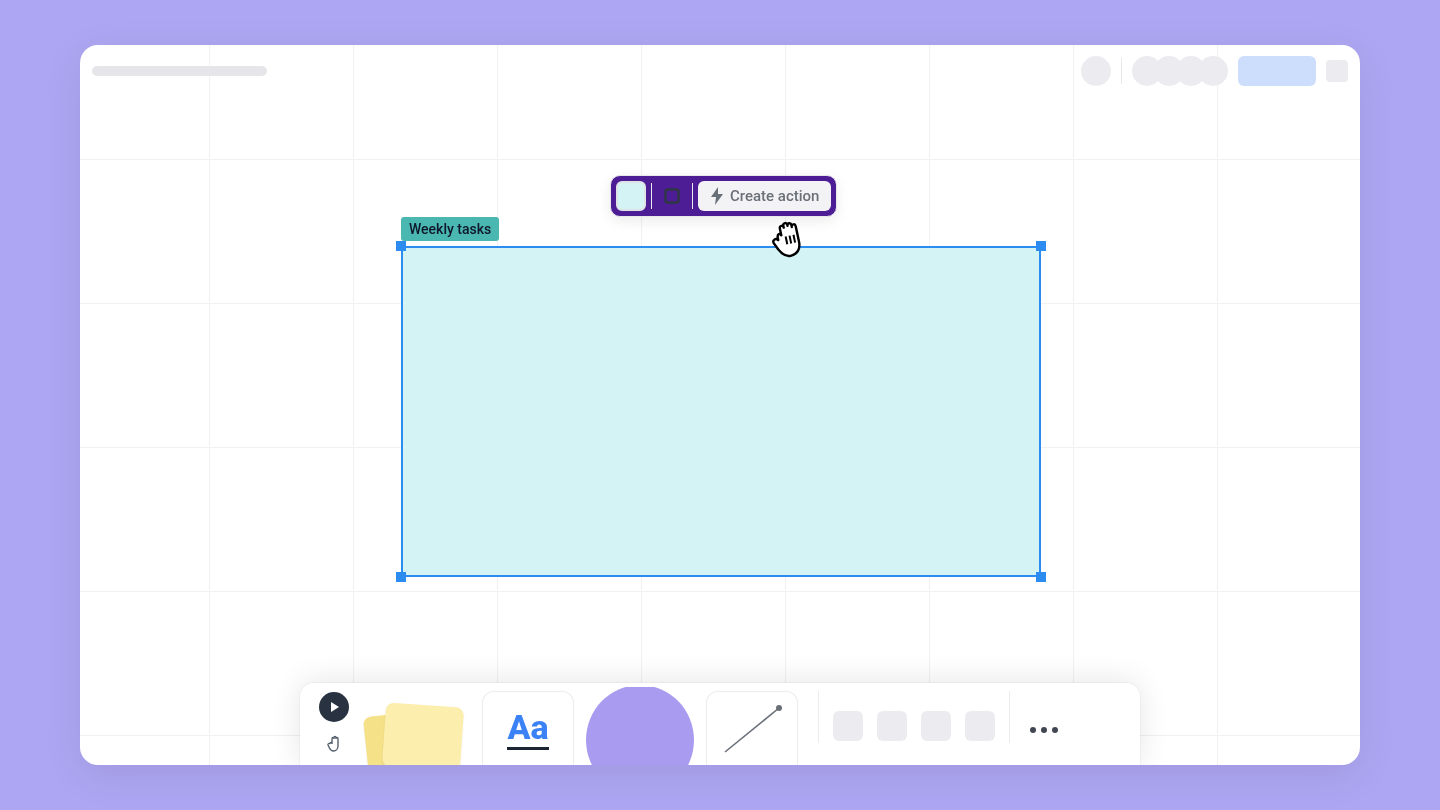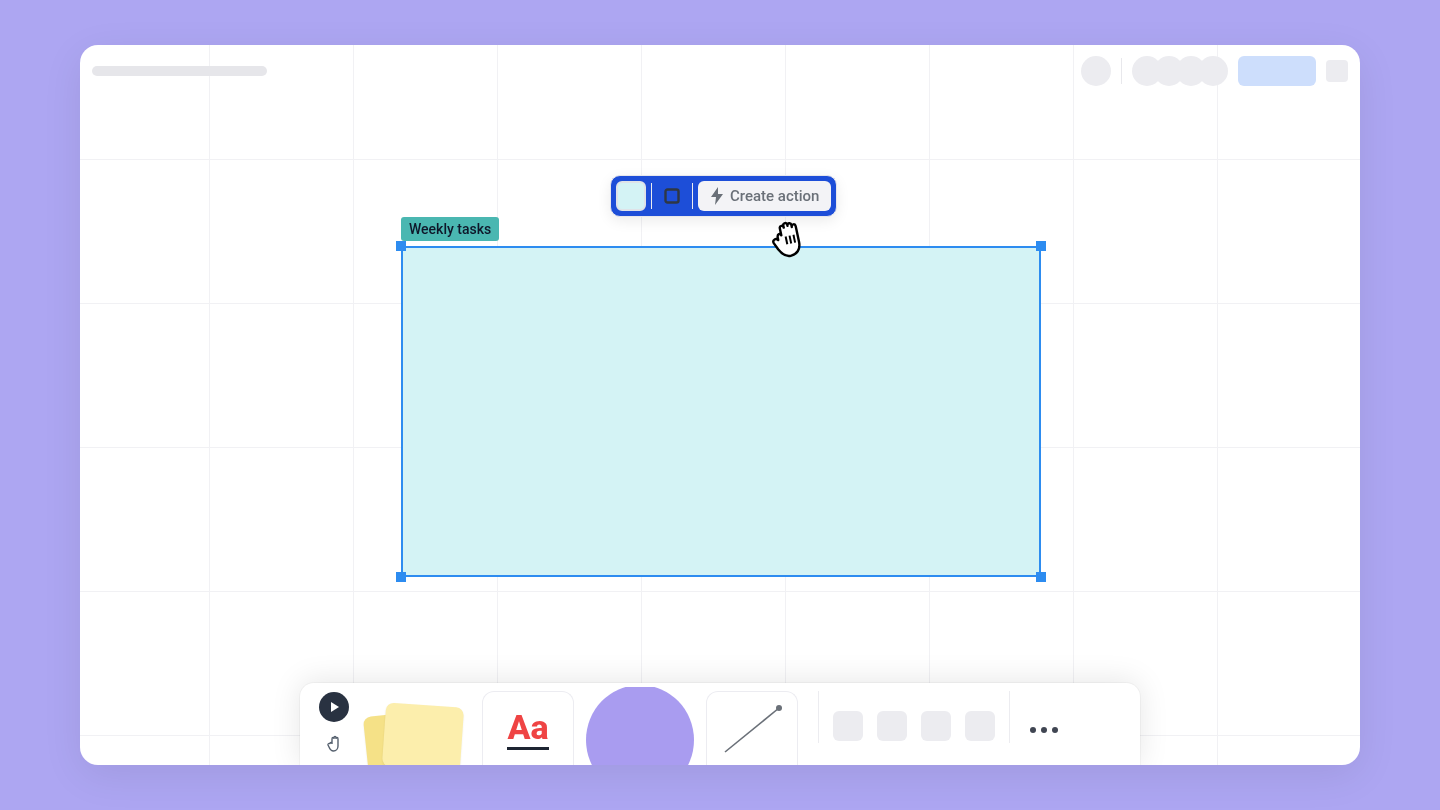--- a/index.html
+++ b/index.html
@@ -61,21 +61,21 @@
       font-weight: 500;
       padding: 4px 8px;
       border-radius: 3px;
     }
 
     
     .ctx-toolbar {
       position: absolute;
       left: 530px; top: 130px;
       display: flex; align-items: center;
-      background: #1d4ed8;
+      background: #4c1d95;
       border: 1px solid #e7e7ec;
       border-radius: 10px;
       box-shadow: 0 4px 14px rgba(0,0,0,0.08);
       padding: 5px;
       gap: 5px;
     }
     .swatch {
       width: 30px; height: 30px;
       border: 2px solid #dfe3e8; border-radius: 6px;
       background: #d4f3f5;
@@ -116,21 +116,21 @@
       position: relative;
       border-bottom: none;
     }
     .mode-col { width: 40px; height: 84px; display: flex; flex-direction: column; justify-content: center; gap: 6px; align-items:center; }
     .mode-btn { width: 30px; height: 30px; border-radius: 50%; background: #293241; display:flex;align-items:center;justify-content:center; }
     .hand-btn { width: 30px; height: 30px; display:flex;align-items:center;justify-content:center; color:#55606e; }
     .sticky-stack { position: relative; width: 110px; height: 76px; margin: 0 6px; }
     .sticky { position:absolute; width: 78px; height: 64px; border-radius: 8px; background:#f9e79a; box-shadow: 0 1px 2px rgba(0,0,0,0.08); }
     .sticky.s1 { left: 6px; top: 22px; transform: rotate(-6deg); background:#f5e187; }
     .sticky.s2 { left: 24px; top: 14px; transform: rotate(4deg); background:#fceeac; }
-    .aa { font-weight: 800; font-size: 34px; color:#ef4444; border-bottom: 3px solid #1e2532; line-height: 1; padding-bottom: 3px; }
+    .aa { font-weight: 800; font-size: 34px; color:#3b82f6; border-bottom: 3px solid #1e2532; line-height: 1; padding-bottom: 3px; }
     .circle { width: 108px; height: 80px; display:flex; align-items:flex-end; justify-content:center; margin: 0 6px; overflow:hidden; }
     .circle .c { width: 110px; height: 110px; border-radius: 50%; background:#a99cf0; transform: translateY(28px); }
     .line-card svg line { stroke:#6a7078; stroke-width:1.6; }
     .line-card svg circle { fill:#6a7078; }
     .vsep { width:1px; height:52px; background:#ececf0; margin: 0 14px 16px; align-self:center; }
     .skel-row { display:flex; gap:14px; align-items:center; margin-bottom: 26px; }
     .skel-sq { width: 30px; height: 30px; border-radius: 6px; background:#ececf0; }
     .dots { color:#404652; display:flex; gap:5px; margin-bottom: 34px; margin-left: 6px; }
     .dots span{ width:6px; height:6px; border-radius:50%; background:#404652; }
   </style>

